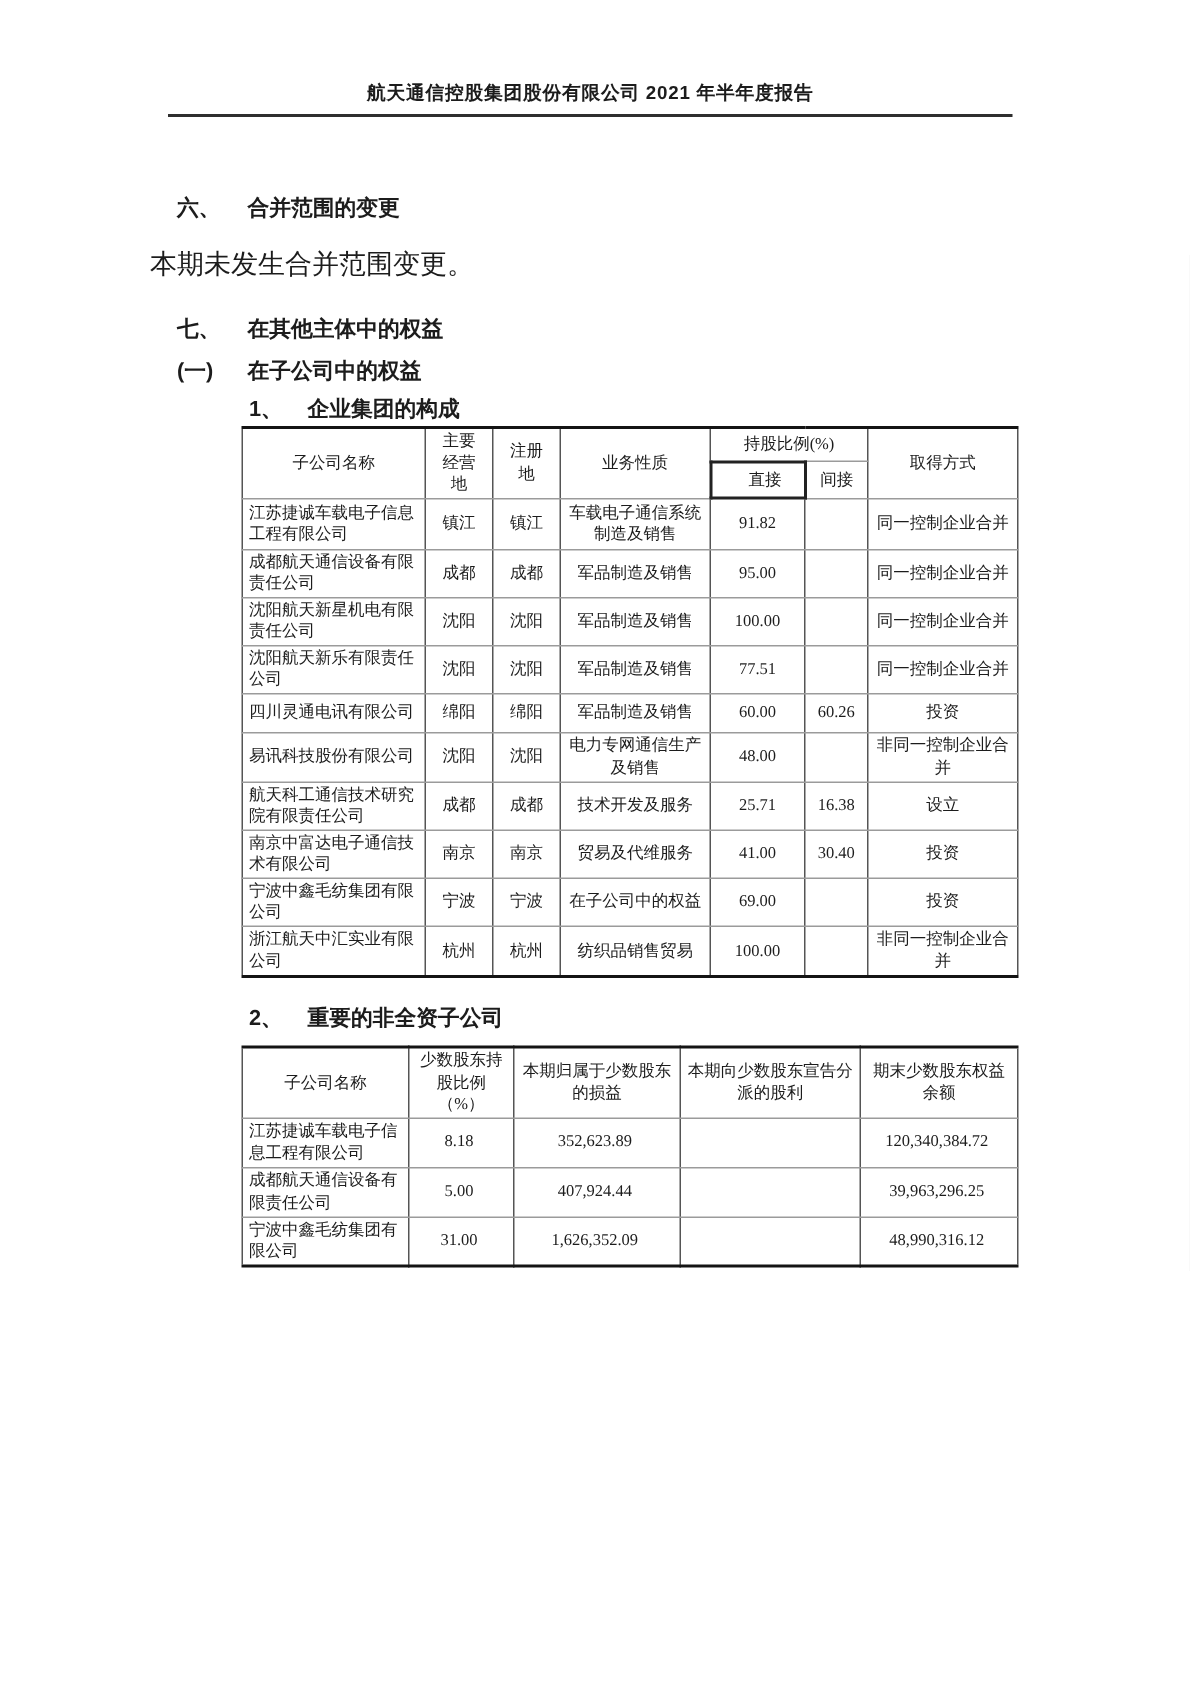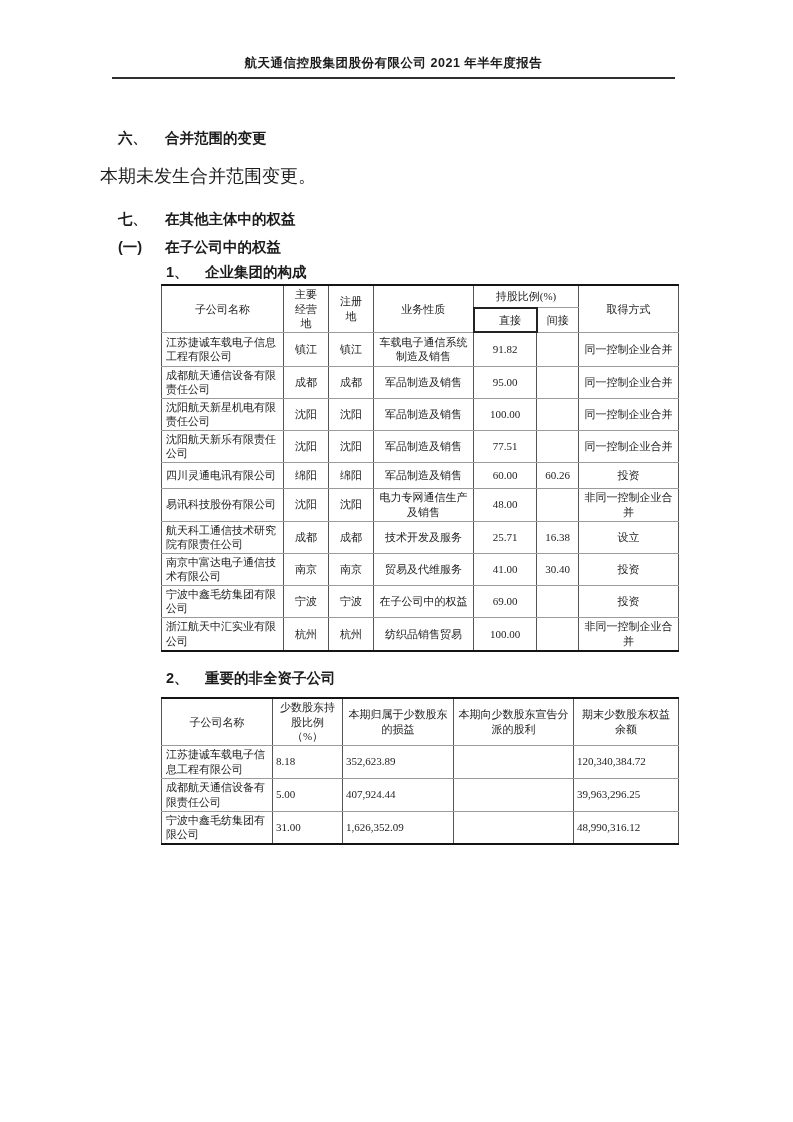--- a/index.html
+++ b/index.html
@@ -39,21 +39,21 @@
     border-left:1px solid #555; border-right:1px solid #555;
     border-top:1px solid #9b9b9b; border-bottom:1px solid #9b9b9b;
     font-weight:normal; vertical-align:middle; padding:1px 3px;
     overflow:hidden;
   }
   .rpt-table th { text-align:center; }
   .rpt-table .pad10 { padding:1px 10px; }
   .rpt-table .box-cell { border:2px solid #222;padding-left:13px; }
   .rpt-table td.name { text-align:left; padding:1px 3px 1px 4px; }
   .rpt-table td.c { text-align:center; }
-  .rpt-table td.rnum { text-align:left; padding-right:6px; }
+  .rpt-table td.rnum { text-align:center; padding-right:6px; }
   .page-num {
     position:absolute; top:1068px; left:0; width:100%; text-align:center;
     font-family:"Liberation Sans","DejaVu Sans",sans-serif; font-size:11px;
     color:#222;
   }
 </style>
 </head>
 <body>
 
 <div class="page">

